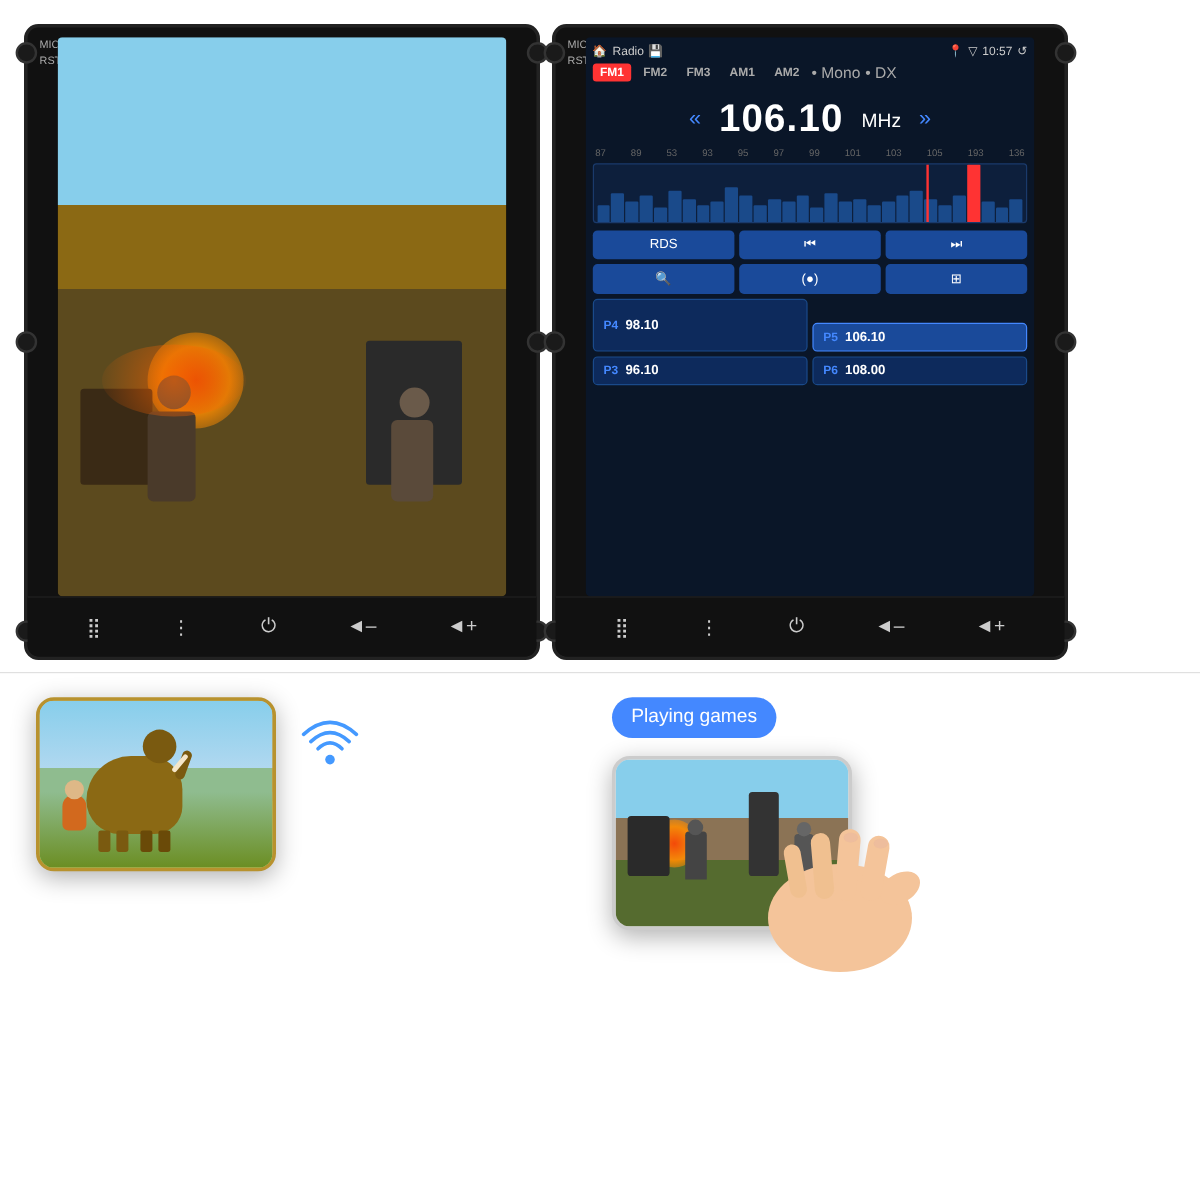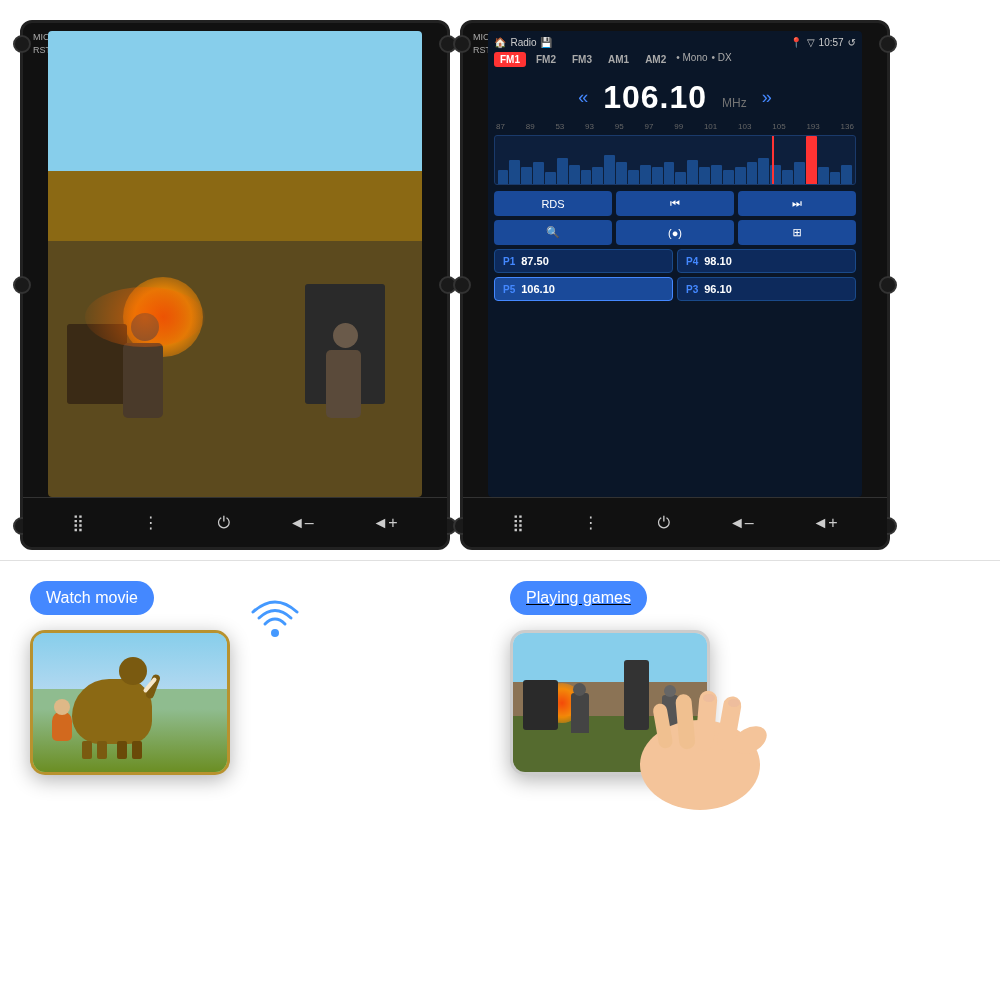--- a/index.html
+++ b/index.html
@@ -157,21 +157,21 @@
 
     .band-btn {
       padding: 2px 6px;
       border-radius: 3px;
       font-size: 10px;
       font-weight: bold;
       cursor: pointer;
     }
     .band-active { background: #ff3333; color: white; }
     .band-inactive { background: transparent; color: #aaa; }
-    .band-dot { color: #aaa; font-size: 10px; }
+    .band-dot { color: #aaa; font-size: 13px; }
 
     .freq-display {
       display: flex;
       align-items: center;
       justify-content: center;
       gap: 15px;
       margin: 6px 0;
     }
 
     .freq-arrow {
@@ -181,22 +181,22 @@
     }
 
     .freq-number {
       font-size: 32px;
       font-weight: bold;
       color: white;
       letter-spacing: 1px;
     }
 
     .freq-unit {
-      color: #737373;
-      font-size: 12px;
+      color: #ffffff;
+      font-size: 16px;
       align-self: flex-end;
       margin-bottom: 6px;
     }
 
     
     .spectrum {
       height: 50px;
       background: #0d1f3c;
       border: 1px solid #1a3a6b;
       border-radius: 3px;
@@ -274,20 +274,21 @@
       padding: 5px 8px;
       display: flex;
       align-items: center;
       gap: 6px;
       cursor: pointer;
     }
 
     .preset-btn.active-preset {
       background: #1a4a9a;
       border-color: #4488ff;
+      margin-top: 20px;
     }
 
     .preset-label {
       color: #4488ff;
       font-size: 10px;
       font-weight: bold;
     }
 
     .preset-freq {
       color: white;
@@ -589,34 +590,34 @@
         </div>
 
         <div class="radio-controls">
           <div class="radio-btn">🔍</div>
           <div class="radio-btn">(●)</div>
           <div class="radio-btn">⊞</div>
         </div>
 
         <div class="presets">
           <div class="preset-btn">
-            <span class="preset-label">P1</span>
-            <span class="preset-freq">87.50</span>
-          </div>
-          <div class="preset-btn">
             <span class="preset-label">P4</span>
             <span class="preset-freq">98.10</span>
           </div>
           <div class="preset-btn active-preset">
             <span class="preset-label">P5</span>
             <span class="preset-freq">106.10</span>
           </div>
           <div class="preset-btn">
             <span class="preset-label">P3</span>
             <span class="preset-freq">96.10</span>
+          </div>
+          <div class="preset-btn">
+            <span class="preset-label">P6</span>
+            <span class="preset-freq">108.00</span>
           </div>
         </div>
 
       </div>
     </div>
 
     <div class="controls-bar">
       <span class="ctrl-icon">⣿</span>
       <span class="ctrl-icon">⋮</span>
       <span class="ctrl-icon">⏻</span>
@@ -625,21 +626,20 @@
     </div>
   </div>
 
 </div>
 
 <div class="divider"></div>
 
 <div class="bottom-section">
 
   <div class="phone-container">
-    <div class="label-bubble">Watch movie</div>
 
     <div style="position:absolute;top:10px;left:220px;z-index:10;">
       <svg width="50" height="50" viewBox="0 0 50 50">
         <circle cx="25" cy="42" r="4" fill="#4499ff"></circle>
         <path d="M15 33 Q25 23 35 33" stroke="#4499ff" stroke-width="3" fill="none" stroke-linecap="round"></path>
         <path d="M9 27 Q25 12 41 27" stroke="#4499ff" stroke-width="3" fill="none" stroke-linecap="round"></path>
         <path d="M3 21 Q25 1 47 21" stroke="#4499ff" stroke-width="3" fill="none" stroke-linecap="round"></path>
       </svg>
     </div>
 
@@ -666,21 +666,21 @@
           </div>
 
           <div style="position:absolute;bottom:22%;left:10%;width:20px;height:30px;background:#D2691E;border-radius:10px 10px 5px 5px;">
             <div style="position:absolute;top:-12px;left:2px;width:16px;height:16px;background:#DEB887;border-radius:50%;"></div>
           </div>
         </div>
       </div>
     </div>
   </div>
 
-  <div class="right-phone-section" style="position:relative;flex:1;text-decoration:underline;">
+  <div class="right-phone-section" style="position:relative;flex:1;">
     <div class="label-bubble">Playing games</div>
 
     <div style="display:flex;align-items:center;position:relative;">
       <div class="phone-mockup-silver">
         <div class="phone-screen">
           <div class="pubg-small">
             <div class="pubg-explosion-sm"></div>
 
             <div style="position:absolute;bottom:30%;left:5%;width:35px;height:50px;background:#2a2a2a;border-radius:3px;"></div>
             <div style="position:absolute;bottom:30%;right:30%;width:25px;height:70px;background:#333;border-radius:3px;"></div>

